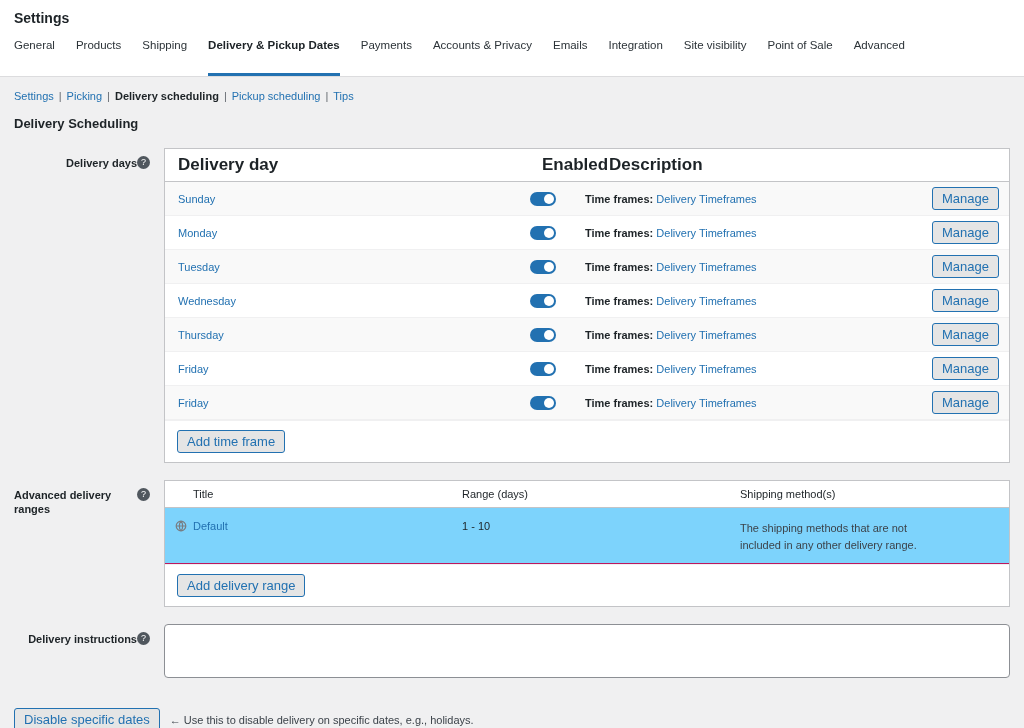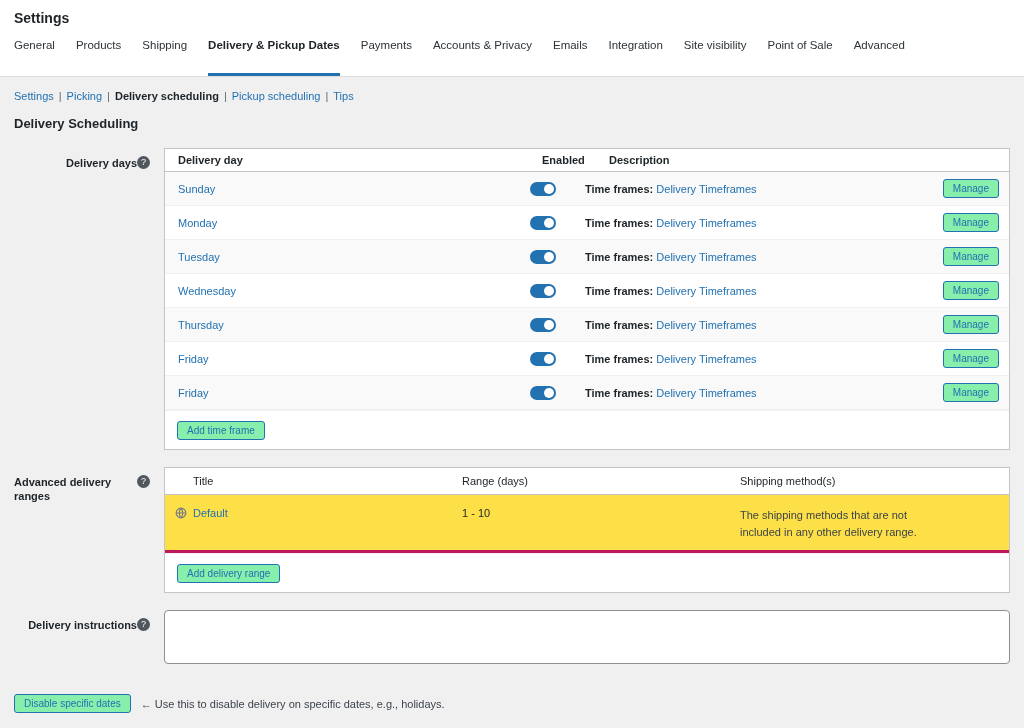--- a/index.html
+++ b/index.html
@@ -82,23 +82,23 @@
   .panel {
     background: #fff;
     border: 1px solid #c3c4c7;
   }
   .days-grid-row {
     display: grid;
     grid-template-columns: 365px 55px 1fr 88px;
     align-items: center;
   }
   .days-header {
-    height: 23px;
+    height: 33px;
     border-bottom: 1px solid #c3c4c7;
-    font-size: 11px;
+    font-size: 17px;
     font-weight: 700;
     gap: 12px;
   }
   .days-header > div:first-child { padding-left: 13px; }
   .day-row { height: 34px; border-bottom: 1px solid #f0f0f1; font-size: 11px; }
   .day-row:nth-child(even) { background: #f9f9f9; }
   .day-row > div:first-child { padding-left: 13px; }
   .day-link { color: #2271b1; }
   .desc-cell { font-size: 11px; }
   .desc-prefix { font-weight: 700; color: #1d2327; }
@@ -116,23 +116,23 @@
     position: absolute;
     top: 2px; right: 2px;
     width: 10px; height: 10px;
     border-radius: 50%;
     background: #fff;
   }
 
   .btn-outline {
     display: inline-block;
     font-family: inherit;
-    font-size: 10px;
+    font-size: 13px;
     color: #2271b1;
-    background: #86efac;
+    background: #e5e5e5;
     border: 1px solid #2271b1;
     border-radius: 3px;
     padding: 3px 9px;
     cursor: pointer;
     white-space: nowrap;
   }
   .manage-cell { text-align: right; padding-right: 10px; }
   .table-footer { padding: 9px 12px; border-top: 1px solid #f0f0f1; }
 
   .ranges-grid-row {
@@ -140,22 +140,22 @@
     grid-template-columns: 28px 269px 278px 1fr;
     align-items: center;
   }
   .ranges-header {
     height: 27px;
     border-bottom: 1px solid #c3c4c7;
     font-size: 11px;
     font-weight: 400;
   }
   .range-row {
-    background: #fde047;
-    border-bottom: 3px solid #be185d;
+    background: #7dd3fc;
+    border-bottom: 1px solid #be185d;
     font-size: 11px;
     padding: 9px 0;
     min-height: 48px;
     align-items: flex-start;
   }
   .range-row > div { padding-top: 3px; }
   .sort-icon { display: flex; justify-content: flex-end; padding-right: 6px; }
   .range-title { color: #2271b1; }
   .range-shipping { color: #3c434a; line-height: 1.55; padding-right: 70px; }
 

